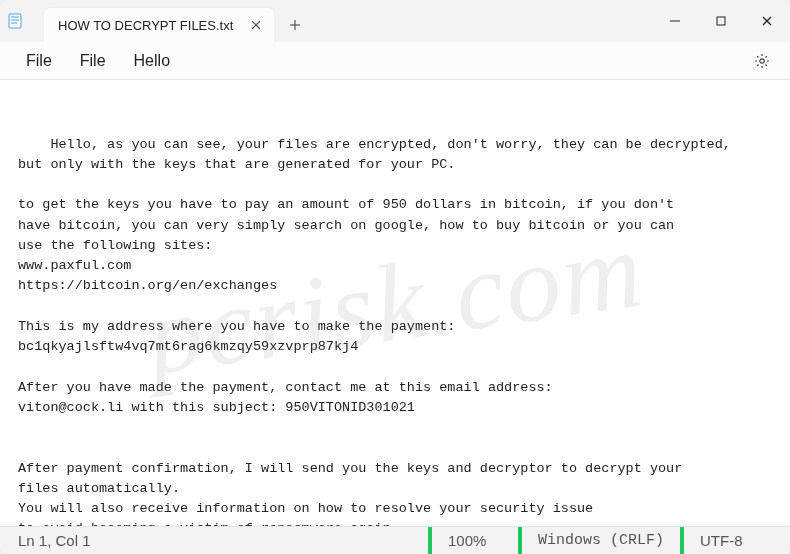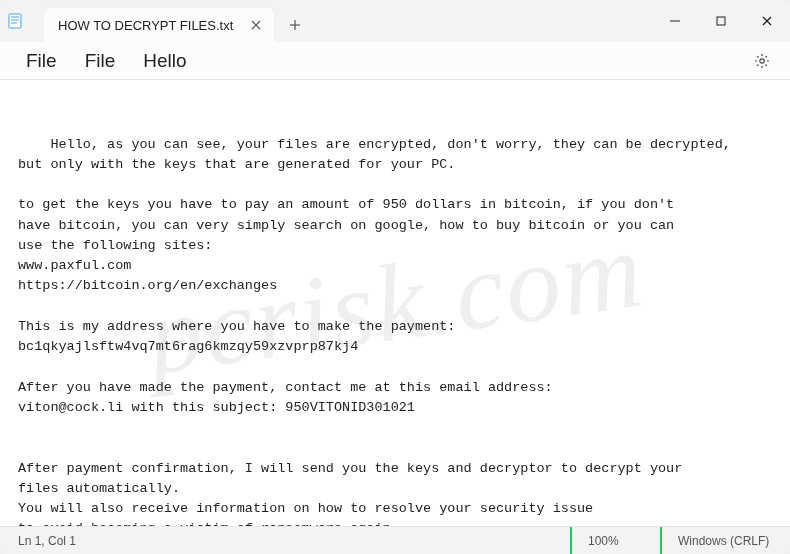--- a/index.html
+++ b/index.html
@@ -80,21 +80,21 @@
     .menubar {
       height: 38px;
       background: #fcfcfc;
       border-bottom: 1px solid #e5e5e5;
       display: flex;
       align-items: center;
       padding: 0 12px;
     }
     .menu-item {
       padding: 6px 14px;
-      font-size: 19px;
+      font-size: 16px;
       color: #222;
       cursor: pointer;
       border-radius: 4px;
     }
     .menu-spacer { flex: 1; }
     .settings-btn {
       width: 32px; height:32px;
       display:flex; align-items:center; justify-content:center;
       cursor:pointer; border-radius:4px;
       color:#444;
@@ -110,33 +110,33 @@
       white-space: pre-wrap;
       overflow: auto;
       position: relative;
     }
     .statusbar {
       height: 28px;
       background: #f3f3f3;
       border-top: 1px solid #e5e5e5;
       display:flex;
       align-items:center;
-      font-size:12px;
+      font-size:15px;
       color:#555;
     }
     .status-cell {
       padding: 0 16px;
-      border-left:2px solid #22c55e;
+      border-left:4px solid #22c55e;
       height:100%;
       display:flex;
       align-items:center;
     }
     .status-cell:first-child { border-left:none; flex: 1 1 auto; padding-left:18px;}
     .status-cell.zoom{min-width:90px;}
-    .status-cell.eol{min-width:130px;}
+    .status-cell.eol{min-width:130px;font-family:Liberation Mono, monospace;}
     .status-cell.enc{min-width:110px;}
     .watermark {
       position:absolute;
       top:50%; left:50%;
       transform:translate(-50%,-50%) rotate(-8deg);
       font-size:110px;
       font-weight:300;
       font-style:italic;
       font-family: Georgia, serif;
       color:rgba(120,120,120,0.12);
@@ -230,15 +230,16 @@
 After payment confirmation, I will send you the keys and decryptor to decrypt your
 files automatically.
 You will also receive information on how to resolve your security issue
 to avoid becoming a victim of ransomware again.</span>
   </div>
 
   <div class="statusbar">
     <div class="status-cell">Ln 1, Col 1</div>
     <div class="status-cell zoom">100%</div>
     <div class="status-cell eol">Windows (CRLF)</div>
+    <div class="status-cell enc">UTF-8</div>
   </div>
 
 </div>
 
 </body></html>

